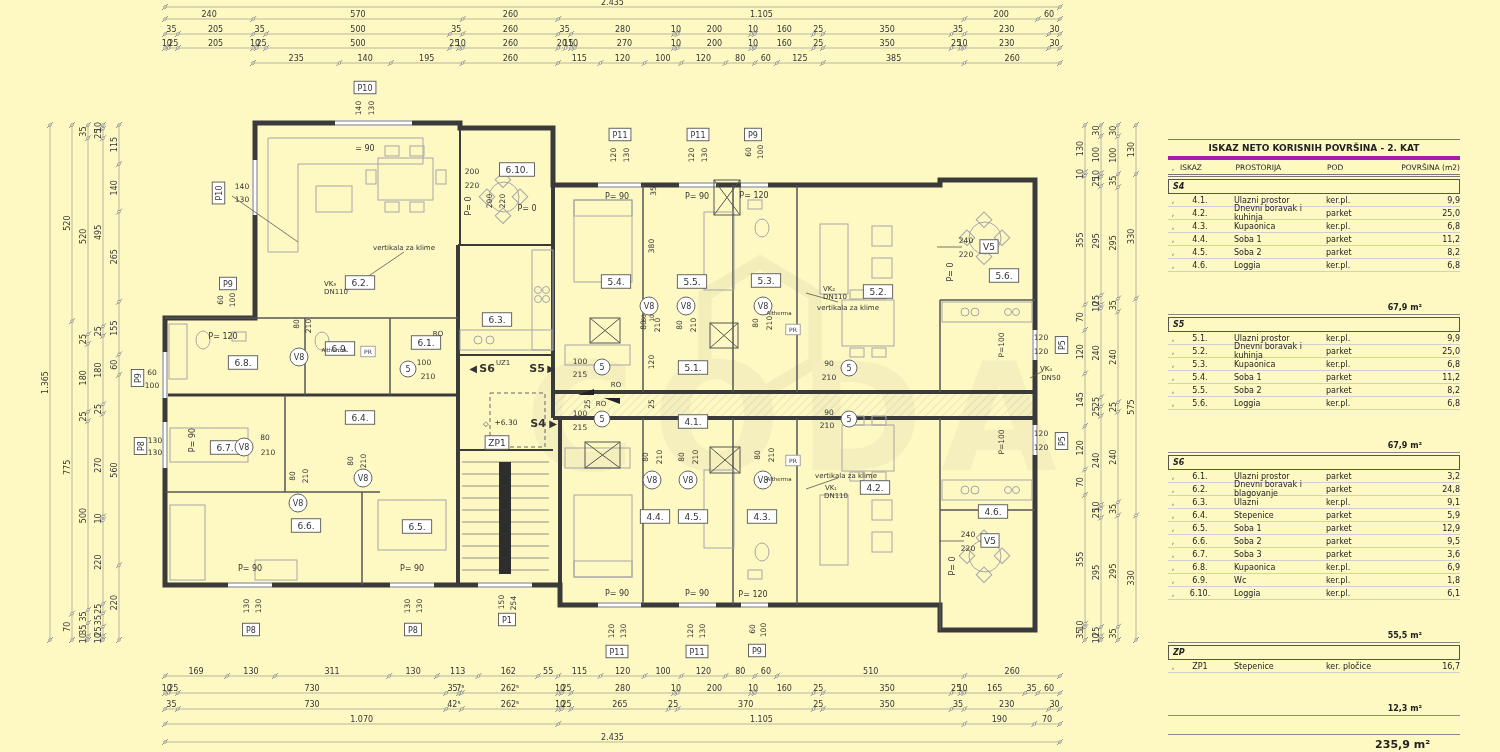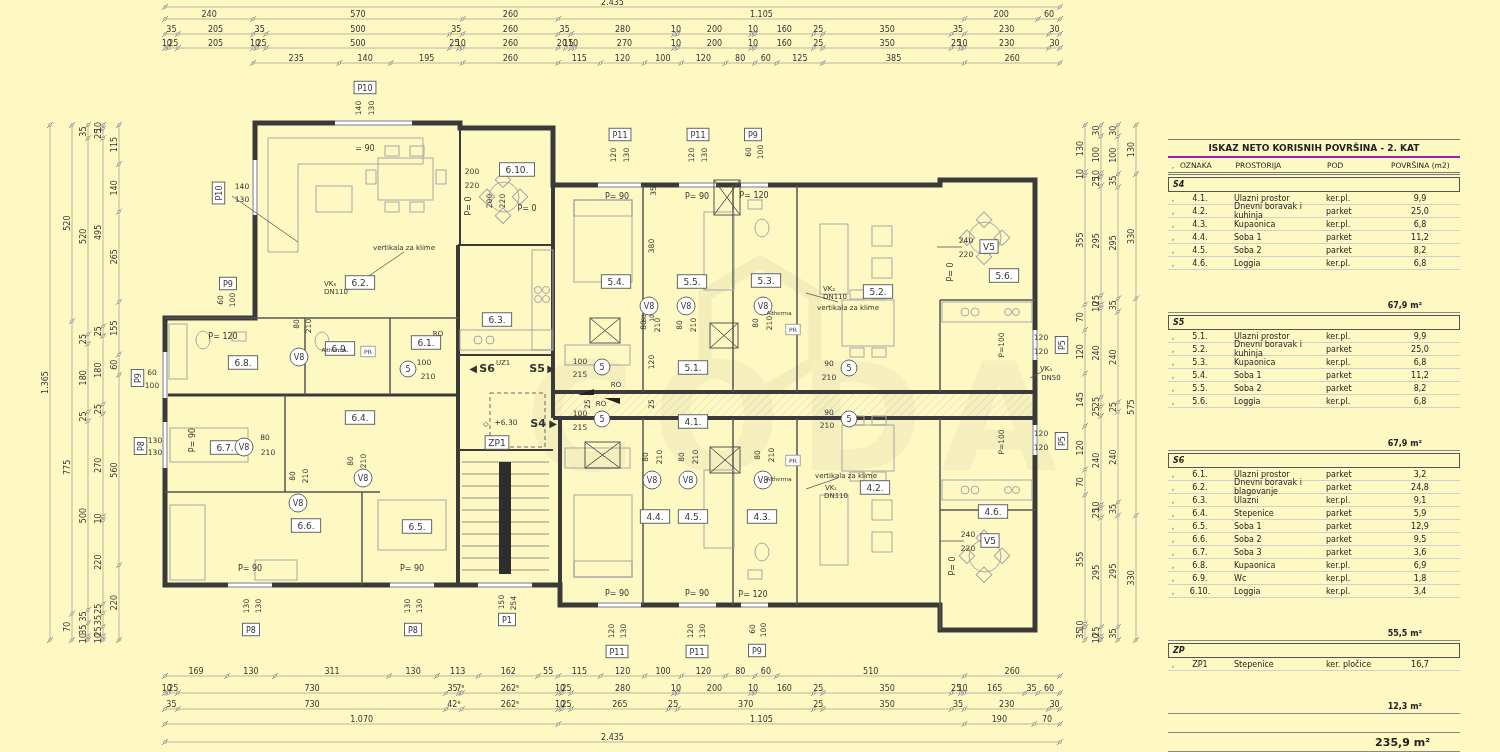--- a/index.html
+++ b/index.html
@@ -2,30 +2,30 @@
 <html><head>
 <meta charset="utf-8">
 <style>
   html,body{margin:0;padding:0;background:#fff;}
   #canvas{position:relative;width:1500px;height:752px;background:#fef9c3;overflow:hidden;
           font-family:"DejaVu Sans",sans-serif;}
   svg text{font-family:"DejaVu Sans",sans-serif;fill:#333;}
   .tbl{position:absolute;left:1168px;top:139px;width:292px;color:#222;
        font-family:"DejaVu Sans",sans-serif;font-size:8px;}
   .tbl-title{font-weight:bold;font-size:9px;text-align:center;padding:3px 0;
-             border-top:1px solid #777;border-bottom:2px solid #a21caf;}
+             border-top:1px solid #777;border-bottom:4px solid #a21caf;}
   .tbl-head{display:flex;border-bottom:3px double #777;padding:3px 0 2px 0;font-size:7.5px;}
   .tr{display:flex;align-items:center;border-bottom:1px solid #cfcfcf;height:12px;}
   .sec-head{border:1px solid #555;font-weight:bold;font-style:italic;height:13px;
             display:flex;align-items:center;padding-left:4px;margin-top:2px;font-size:8px;}
   .c0{width:10px;text-align:center;color:#666;}
   .c1{width:44px;text-align:center;}
   .c2{width:96px;padding-left:12px;box-sizing:border-box;}
   .c3{width:62px;padding-left:8px;box-sizing:border-box;}
-  .c4{width:80px;text-align:center;}
+  .c4{width:80px;text-align:right;}
   .subtotal{display:flex;justify-content:flex-end;font-weight:bold;height:14px;
             align-items:center;border-bottom:1px solid #888;padding-right:38px;margin-top:28px;}
   .grand{display:flex;justify-content:flex-end;font-weight:bold;font-size:11px;height:18px;
          align-items:center;border-top:1px solid #888;border-bottom:1px solid #888;
          padding-right:30px;margin-top:18px;}
 </style>
 </head>
 <body>
 
 <div id="canvas">
@@ -1524,21 +1524,21 @@
           <text x="0" y="2.16" font-size="6" text-anchor="middle" fill="#9a9a9a">PR</text>
         </g>
       </g>
   </svg>
 
   
   <div class="tbl">
     <div class="tbl-title">ISKAZ NETO KORISNIH POVRŠINA - 2. KAT</div>
     <div class="tbl-head">
       <div class="c0">,</div>
-      <div class="c1" style="text-align:left;padding-left:2px;">OZNAKA</div>
+      <div class="c1" style="text-align:left;padding-left:2px;">ISKAZ</div>
       <div class="c2">PROSTORIJA</div>
       <div class="c3">POD</div>
       <div class="c4">POVRŠINA (m2)</div>
     </div>
     <div id="table-root">
         <div class="sec-head">S4</div>
         <div class="tr">
           <div class="c0">,</div>
           <div class="c1">4.1.</div>
           <div class="c2">Ulazni prostor</div>
@@ -1687,21 +1687,21 @@
           <div class="c1">6.9.</div>
           <div class="c2">Wc</div>
           <div class="c3">ker.pl.</div>
           <div class="c4">1,8</div>
         </div>
         <div class="tr">
           <div class="c0">,</div>
           <div class="c1">6.10.</div>
           <div class="c2">Loggia</div>
           <div class="c3">ker.pl.</div>
-          <div class="c4">3,4</div>
+          <div class="c4">6,1</div>
         </div>
         <div class="subtotal">55,5 m²</div>
         <div class="sec-head">ZP</div>
         <div class="tr">
           <div class="c0">,</div>
           <div class="c1">ZP1</div>
           <div class="c2">Stepenice</div>
           <div class="c3">ker. pločice</div>
           <div class="c4">16,7</div>
         </div>

